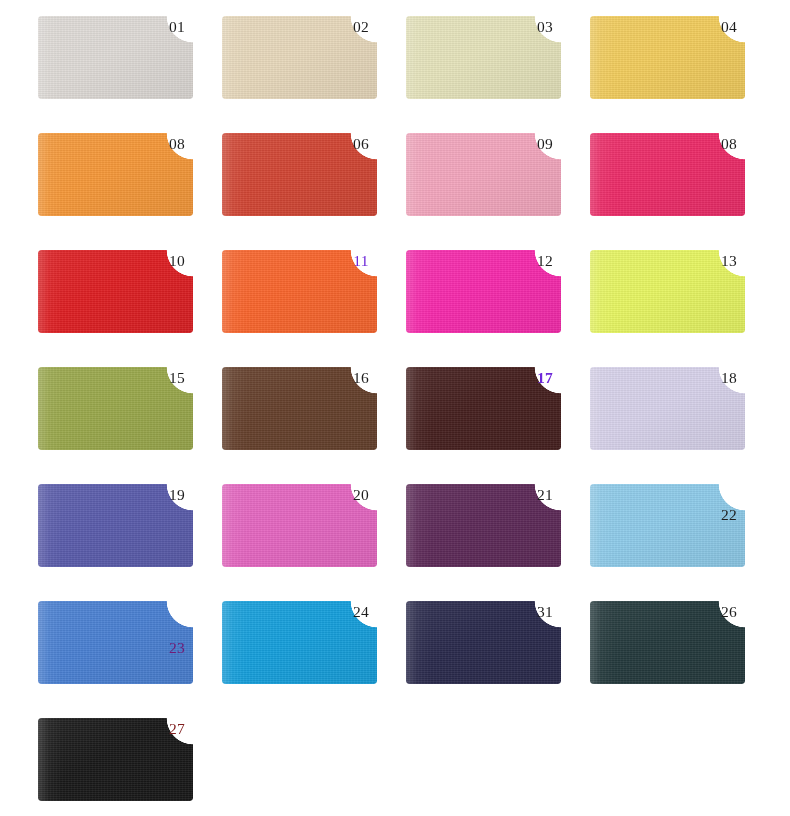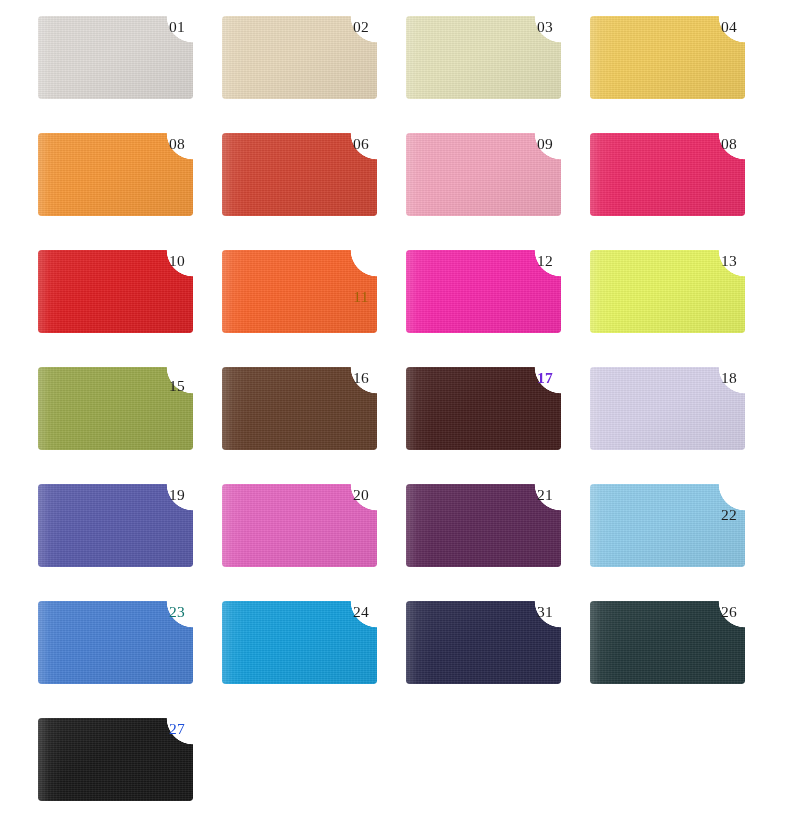--- a/index.html
+++ b/index.html
@@ -138,33 +138,33 @@
     <div class="swatch-cell">
       <div class="swatch-chip" style="background-color: rgb(236, 44, 104);"></div>
       <div class="swatch-number" style="color: rgb(29, 29, 29);">08</div>
     </div>
     <div class="swatch-cell">
       <div class="swatch-chip" style="background-color: rgb(221, 31, 35);"></div>
       <div class="swatch-number" style="color: rgb(29, 29, 29);">10</div>
     </div>
     <div class="swatch-cell">
       <div class="swatch-chip" style="background-color: rgb(248, 101, 45);"></div>
-      <div class="swatch-number" style="color: #a16207; margin-top: 36px;">11</div>
+      <div class="swatch-number" style="color: #6d28d9;">11</div>
     </div>
     <div class="swatch-cell">
       <div class="swatch-chip" style="background-color: rgb(246, 43, 172);"></div>
       <div class="swatch-number" style="color: rgb(29, 29, 29);">12</div>
     </div>
     <div class="swatch-cell">
       <div class="swatch-chip" style="background-color: rgb(230, 245, 98);"></div>
       <div class="swatch-number" style="color: rgb(29, 29, 29);">13</div>
     </div>
     <div class="swatch-cell">
       <div class="swatch-chip" style="background-color: rgb(154, 168, 76);"></div>
-      <div class="swatch-number" style="color: rgb(29, 29, 29); margin-top: 8px;">15</div>
+      <div class="swatch-number" style="color: rgb(29, 29, 29);">15</div>
     </div>
     <div class="swatch-cell">
       <div class="swatch-chip" style="background-color: rgb(101, 64, 44);"></div>
       <div class="swatch-number" style="color: rgb(29, 29, 29);">16</div>
     </div>
     <div class="swatch-cell">
       <div class="swatch-chip" style="background-color: rgb(70, 32, 31);"></div>
       <div class="swatch-number" style="color: #6d28d9; font-weight: bold;">17</div>
     </div>
     <div class="swatch-cell">
@@ -182,32 +182,32 @@
     <div class="swatch-cell">
       <div class="swatch-chip" style="background-color: rgb(93, 42, 88);"></div>
       <div class="swatch-number" style="color: rgb(29, 29, 29);">21</div>
     </div>
     <div class="swatch-cell">
       <div class="swatch-chip" style="background-color: rgb(142, 203, 233);"></div>
       <div class="swatch-number" style="color: rgb(29, 29, 29); margin-top: 20px;">22</div>
     </div>
     <div class="swatch-cell">
       <div class="swatch-chip" style="background-color: rgb(74, 128, 210);"></div>
-      <div class="swatch-number" style="color: #0f766e;">23</div>
+      <div class="swatch-number" style="color: #701a75; margin-top: 36px;">23</div>
     </div>
     <div class="swatch-cell">
       <div class="swatch-chip" style="background-color: rgb(22, 159, 219);"></div>
       <div class="swatch-number" style="color: rgb(29, 29, 29);">24</div>
     </div>
     <div class="swatch-cell">
       <div class="swatch-chip" style="background-color: rgb(42, 42, 76);"></div>
       <div class="swatch-number" style="color: rgb(29, 29, 29);">31</div>
     </div>
     <div class="swatch-cell">
       <div class="swatch-chip" style="background-color: rgb(36, 57, 60);"></div>
       <div class="swatch-number" style="color: rgb(29, 29, 29);">26</div>
     </div>
     <div class="swatch-cell">
       <div class="swatch-chip" style="background-color: rgb(25, 25, 25);"></div>
-      <div class="swatch-number" style="color: #1d4ed8;">27</div>
+      <div class="swatch-number" style="color: #7f1d1d;">27</div>
     </div>
     <div class="swatch-cell is-empty"></div>
   </div>
 
 </body></html>

